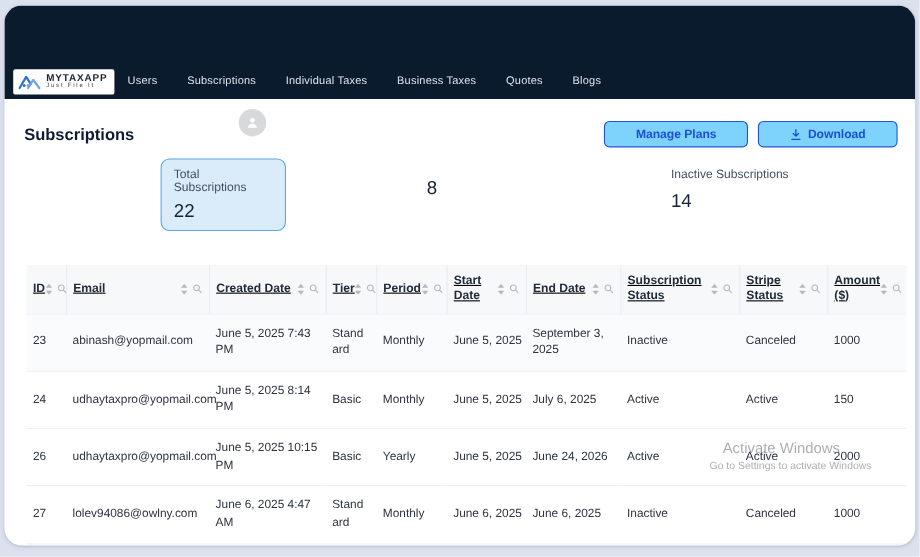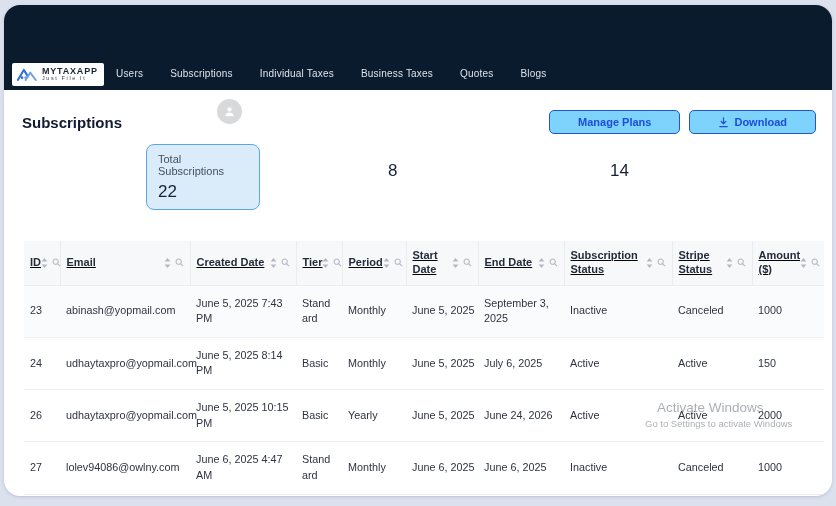--- a/index.html
+++ b/index.html
@@ -205,20 +205,21 @@
 
   <div class="stats">
       <div class="stat active">
         <div class="stat-label">Total Subscriptions</div>
         <div class="stat-value">22</div>
       </div>
       <div class="stat">
         <div class="stat-value">8</div>
       </div>
       <div class="stat">
+        <div class="stat-label">Inactive Subscriptions</div>
         <div class="stat-value">14</div>
       </div>
     </div>
 
   <div class="table-wrap">
     <table>
       <colgroup>
           <col style="width: 36px;">
           <col style="width: 130px;">
           <col style="width: 106px;">

